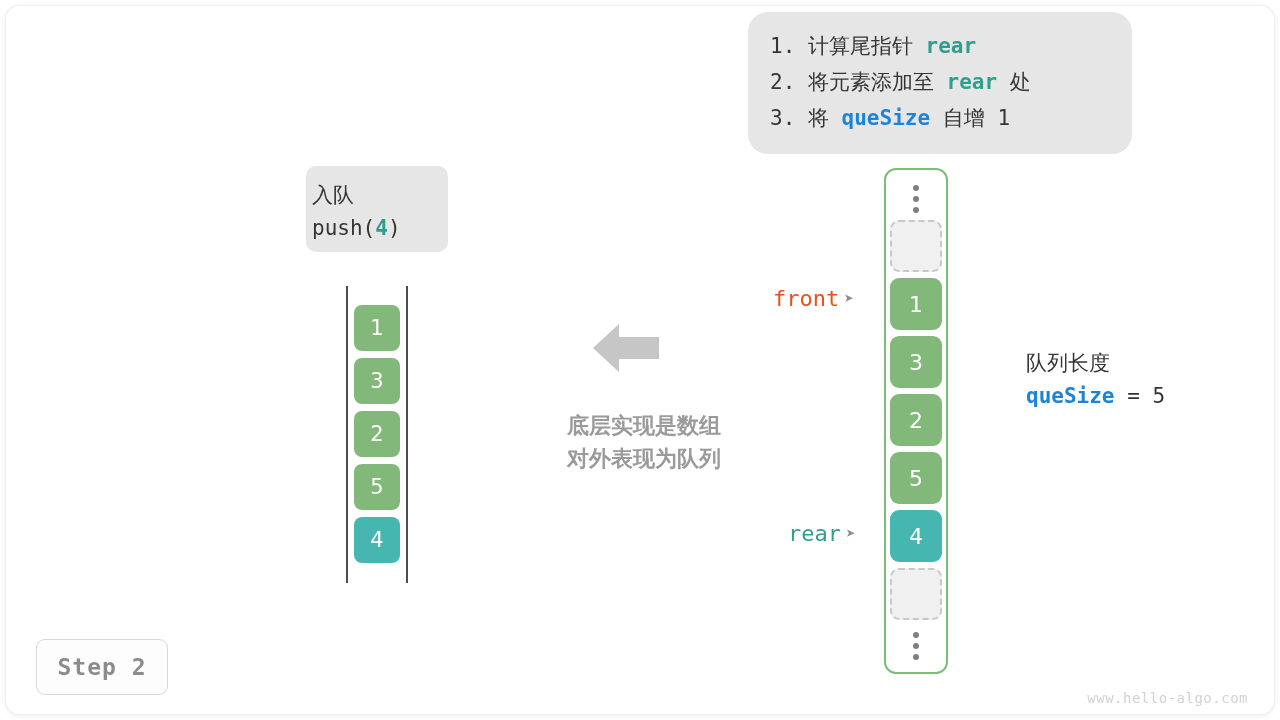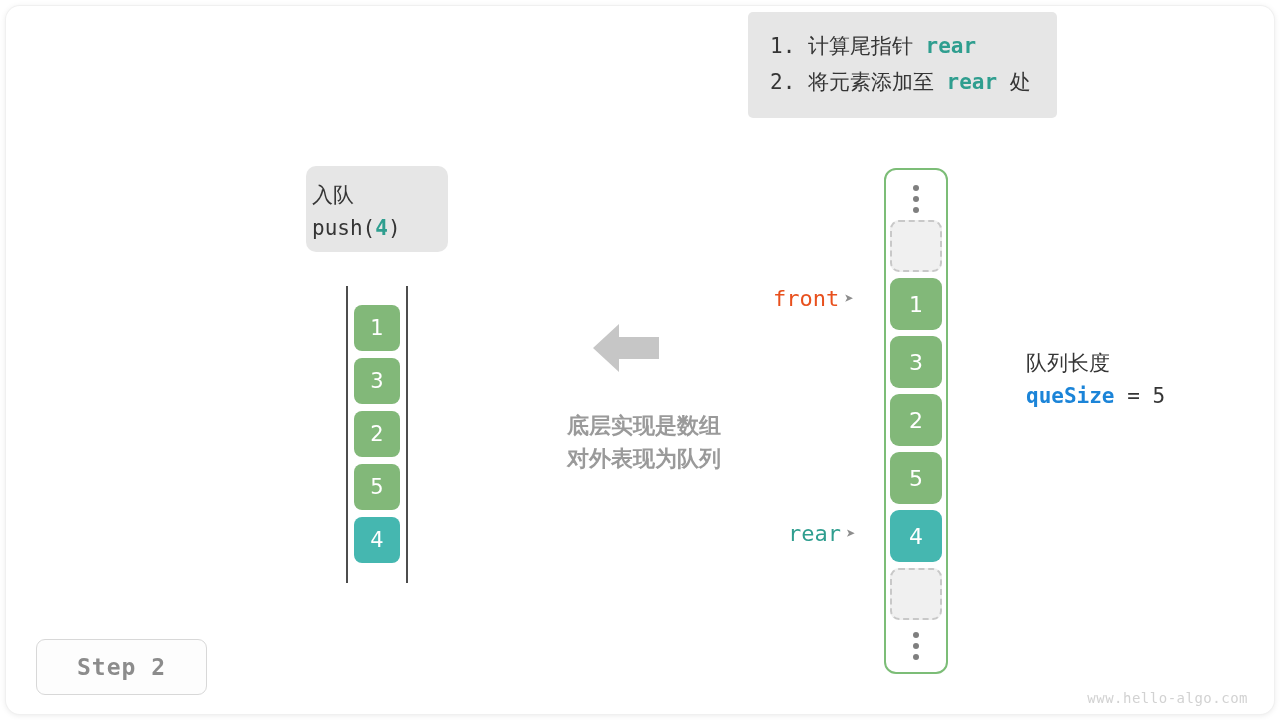--- a/index.html
+++ b/index.html
@@ -25,24 +25,24 @@
     background: #ffffff;
     border-radius: 14px;
     box-shadow: 0 0 0 1px #f0f0f0, 0 1px 6px rgba(0,0,0,0.10);
   }
 
   
   #instruction-box {
     position: absolute;
     left: 748px;
     top: 12px;
-    width: 309px;
+    width: 384px;
     box-sizing: border-box;
     background: #e6e6e6;
-    border-radius: 5px;
+    border-radius: 20px;
     padding: 16px 22px 18px 22px;
   }
   .instr-line {
     font-family: "DejaVu Sans Mono", monospace;
     font-size: 21px;
     line-height: 1.72;
     color: #353535;
     white-space: pre;
   }
   .kw-teal { color: #2f9e8f; font-weight: bold; }
@@ -219,21 +219,21 @@
     color: #353535;
     line-height: 1.6;
     white-space: pre;
   }
 
   
   #step-badge {
     position: absolute;
     left: 36px;
     top: 639px;
-    width: 171px;
+    width: 132px;
     height: 56px;
     box-sizing: border-box;
     border: 1px solid #d8d8d8;
     border-radius: 9px;
     background: #fdfdfd;
     display: flex;
     align-items: center;
     justify-content: center;
     color: #8c8c8c;
     font-family: "DejaVu Sans Mono", monospace;
@@ -254,20 +254,21 @@
   }
 </style>
 </head>
 <body>
 
 <div id="page-frame"></div>
 
 <div id="instruction-box">
   <div class="instr-line"><span>1. 计算尾指针 </span><span class="kw-teal">rear</span><span></span></div>
   <div class="instr-line"><span>2. 将元素添加至 </span><span class="kw-teal">rear</span><span> 处</span></div>
+  <div class="instr-line"><span>3. 将 </span><span class="kw-blue">queSize</span><span> 自增 1</span></div>
 </div>
 
 <div id="push-box">
   <div class="push-line">入队</div>
   <div class="push-line"><span>push(</span><span class="push-arg">4</span><span>)</span></div>
 </div>
 
 <div id="left-queue">
   <div class="rail" id="rail-left"></div>
   <div class="rail" id="rail-right"></div>

